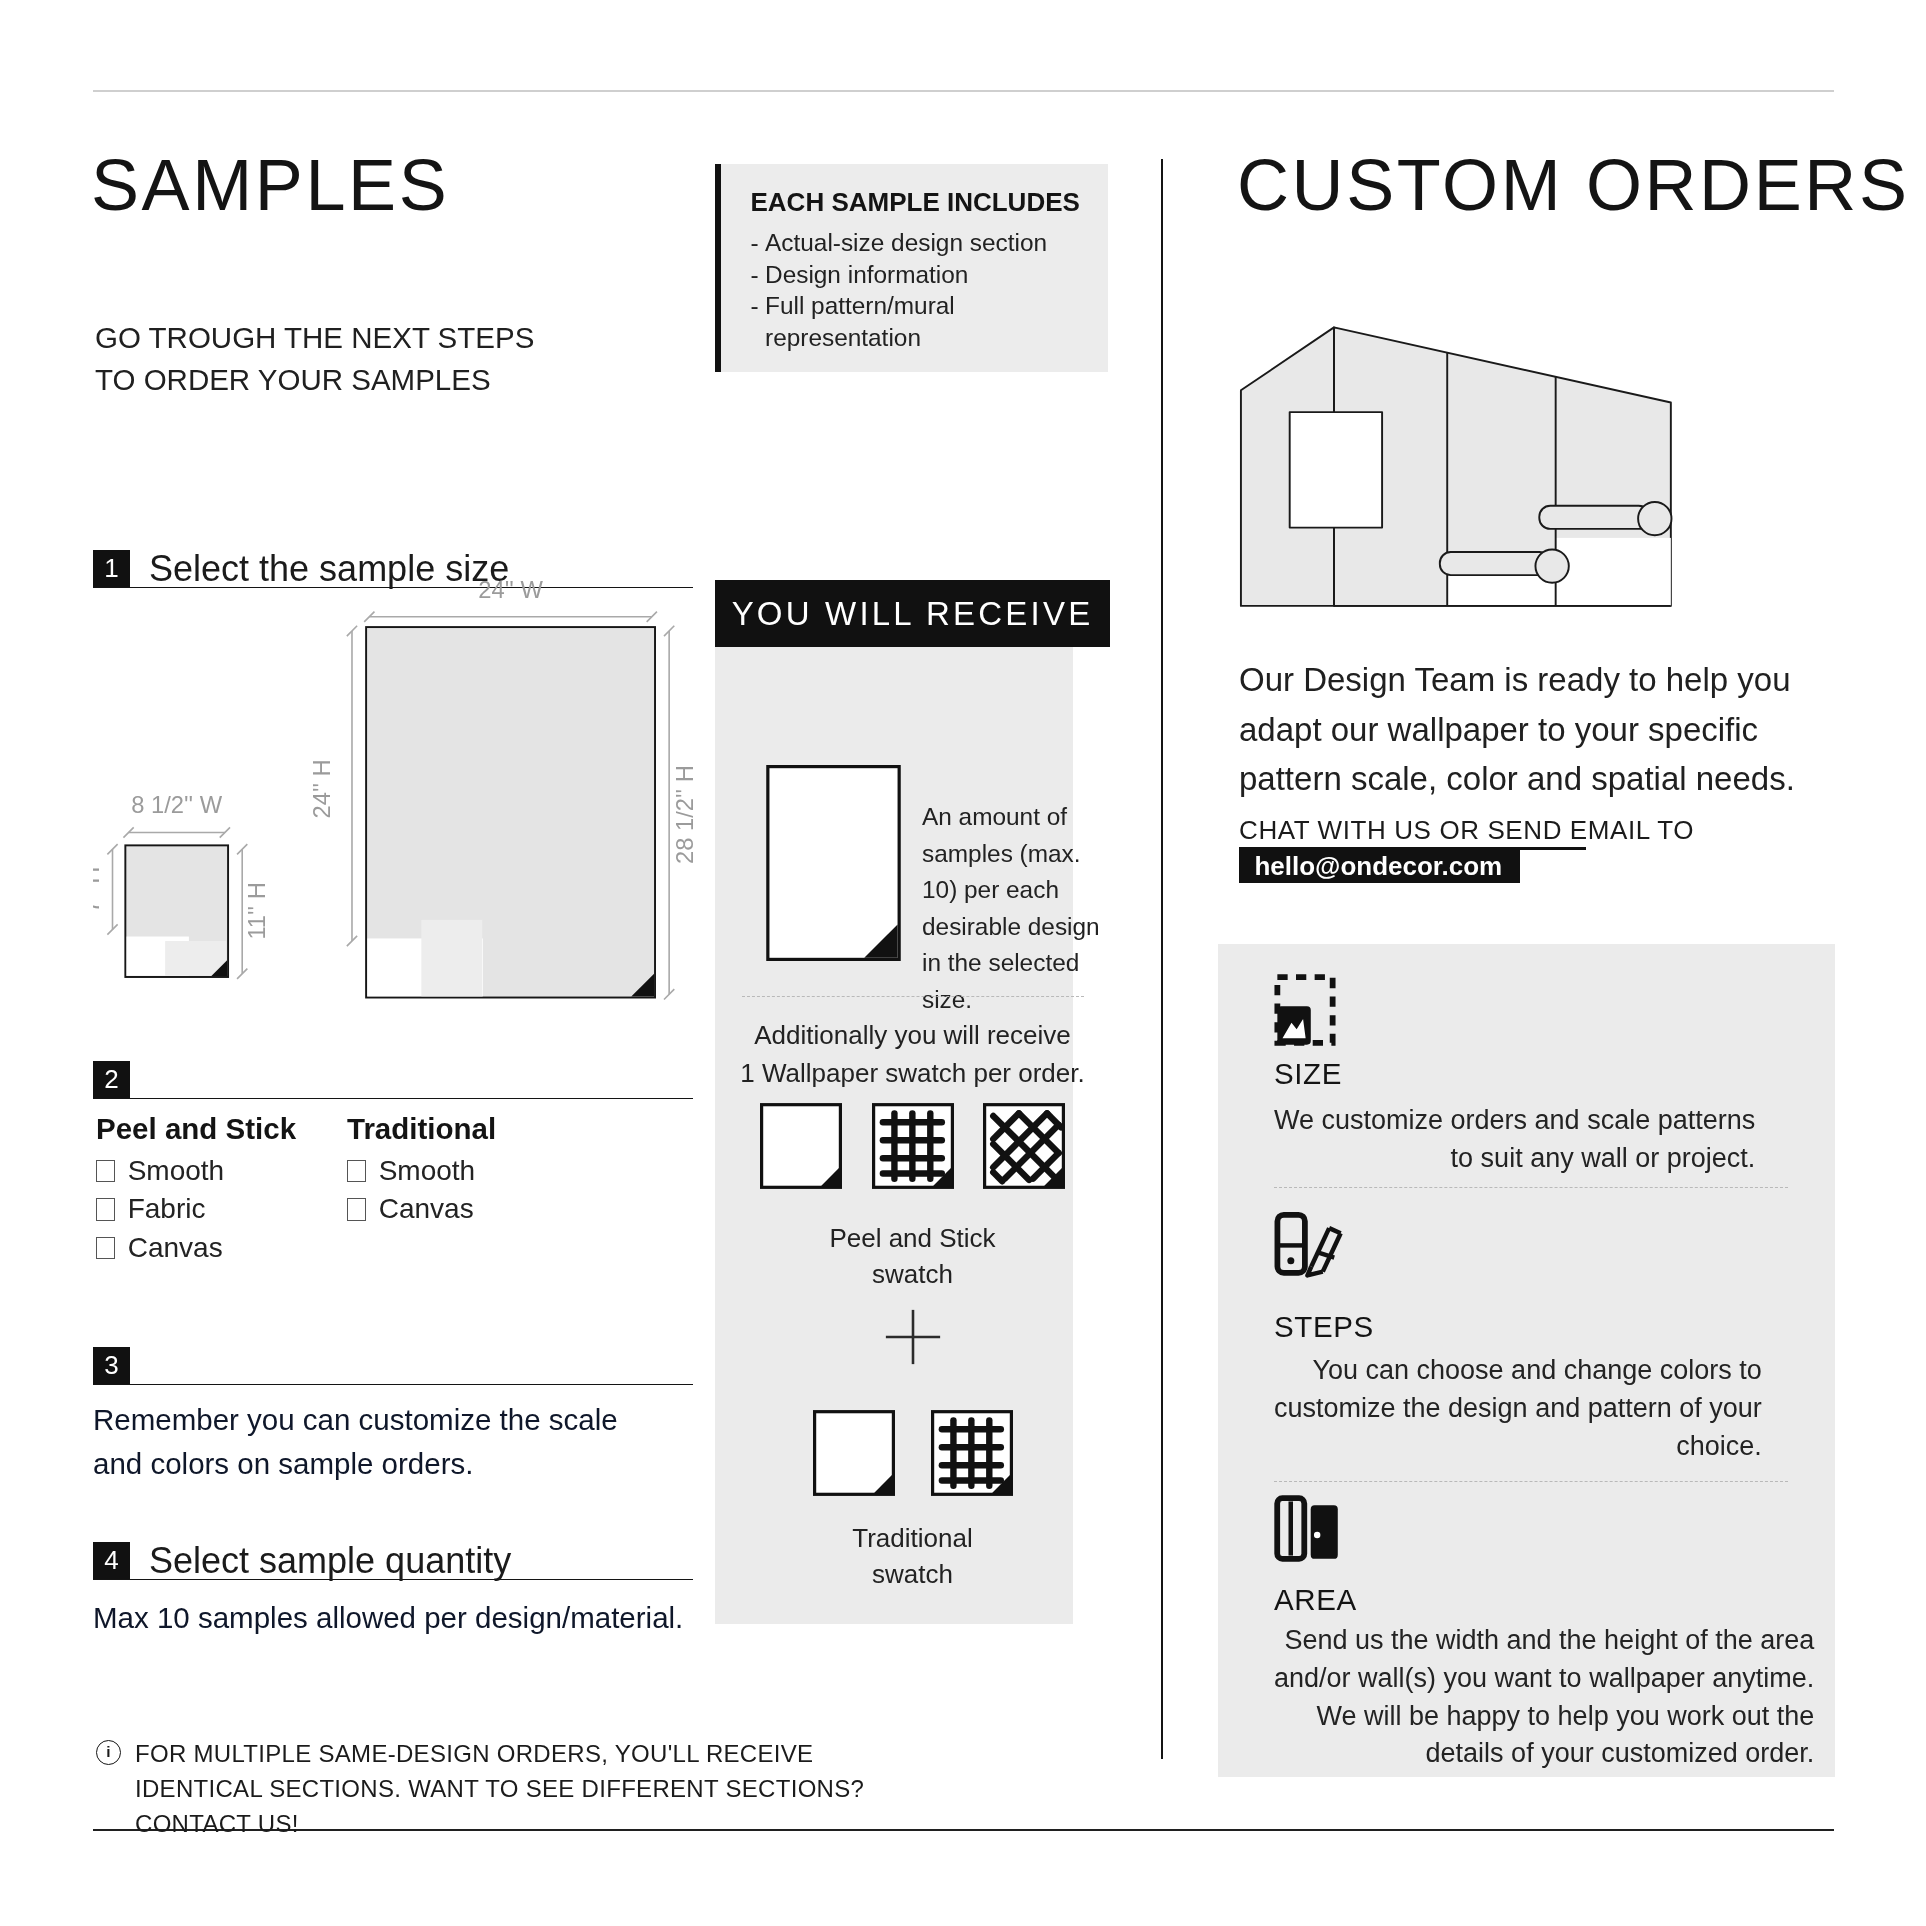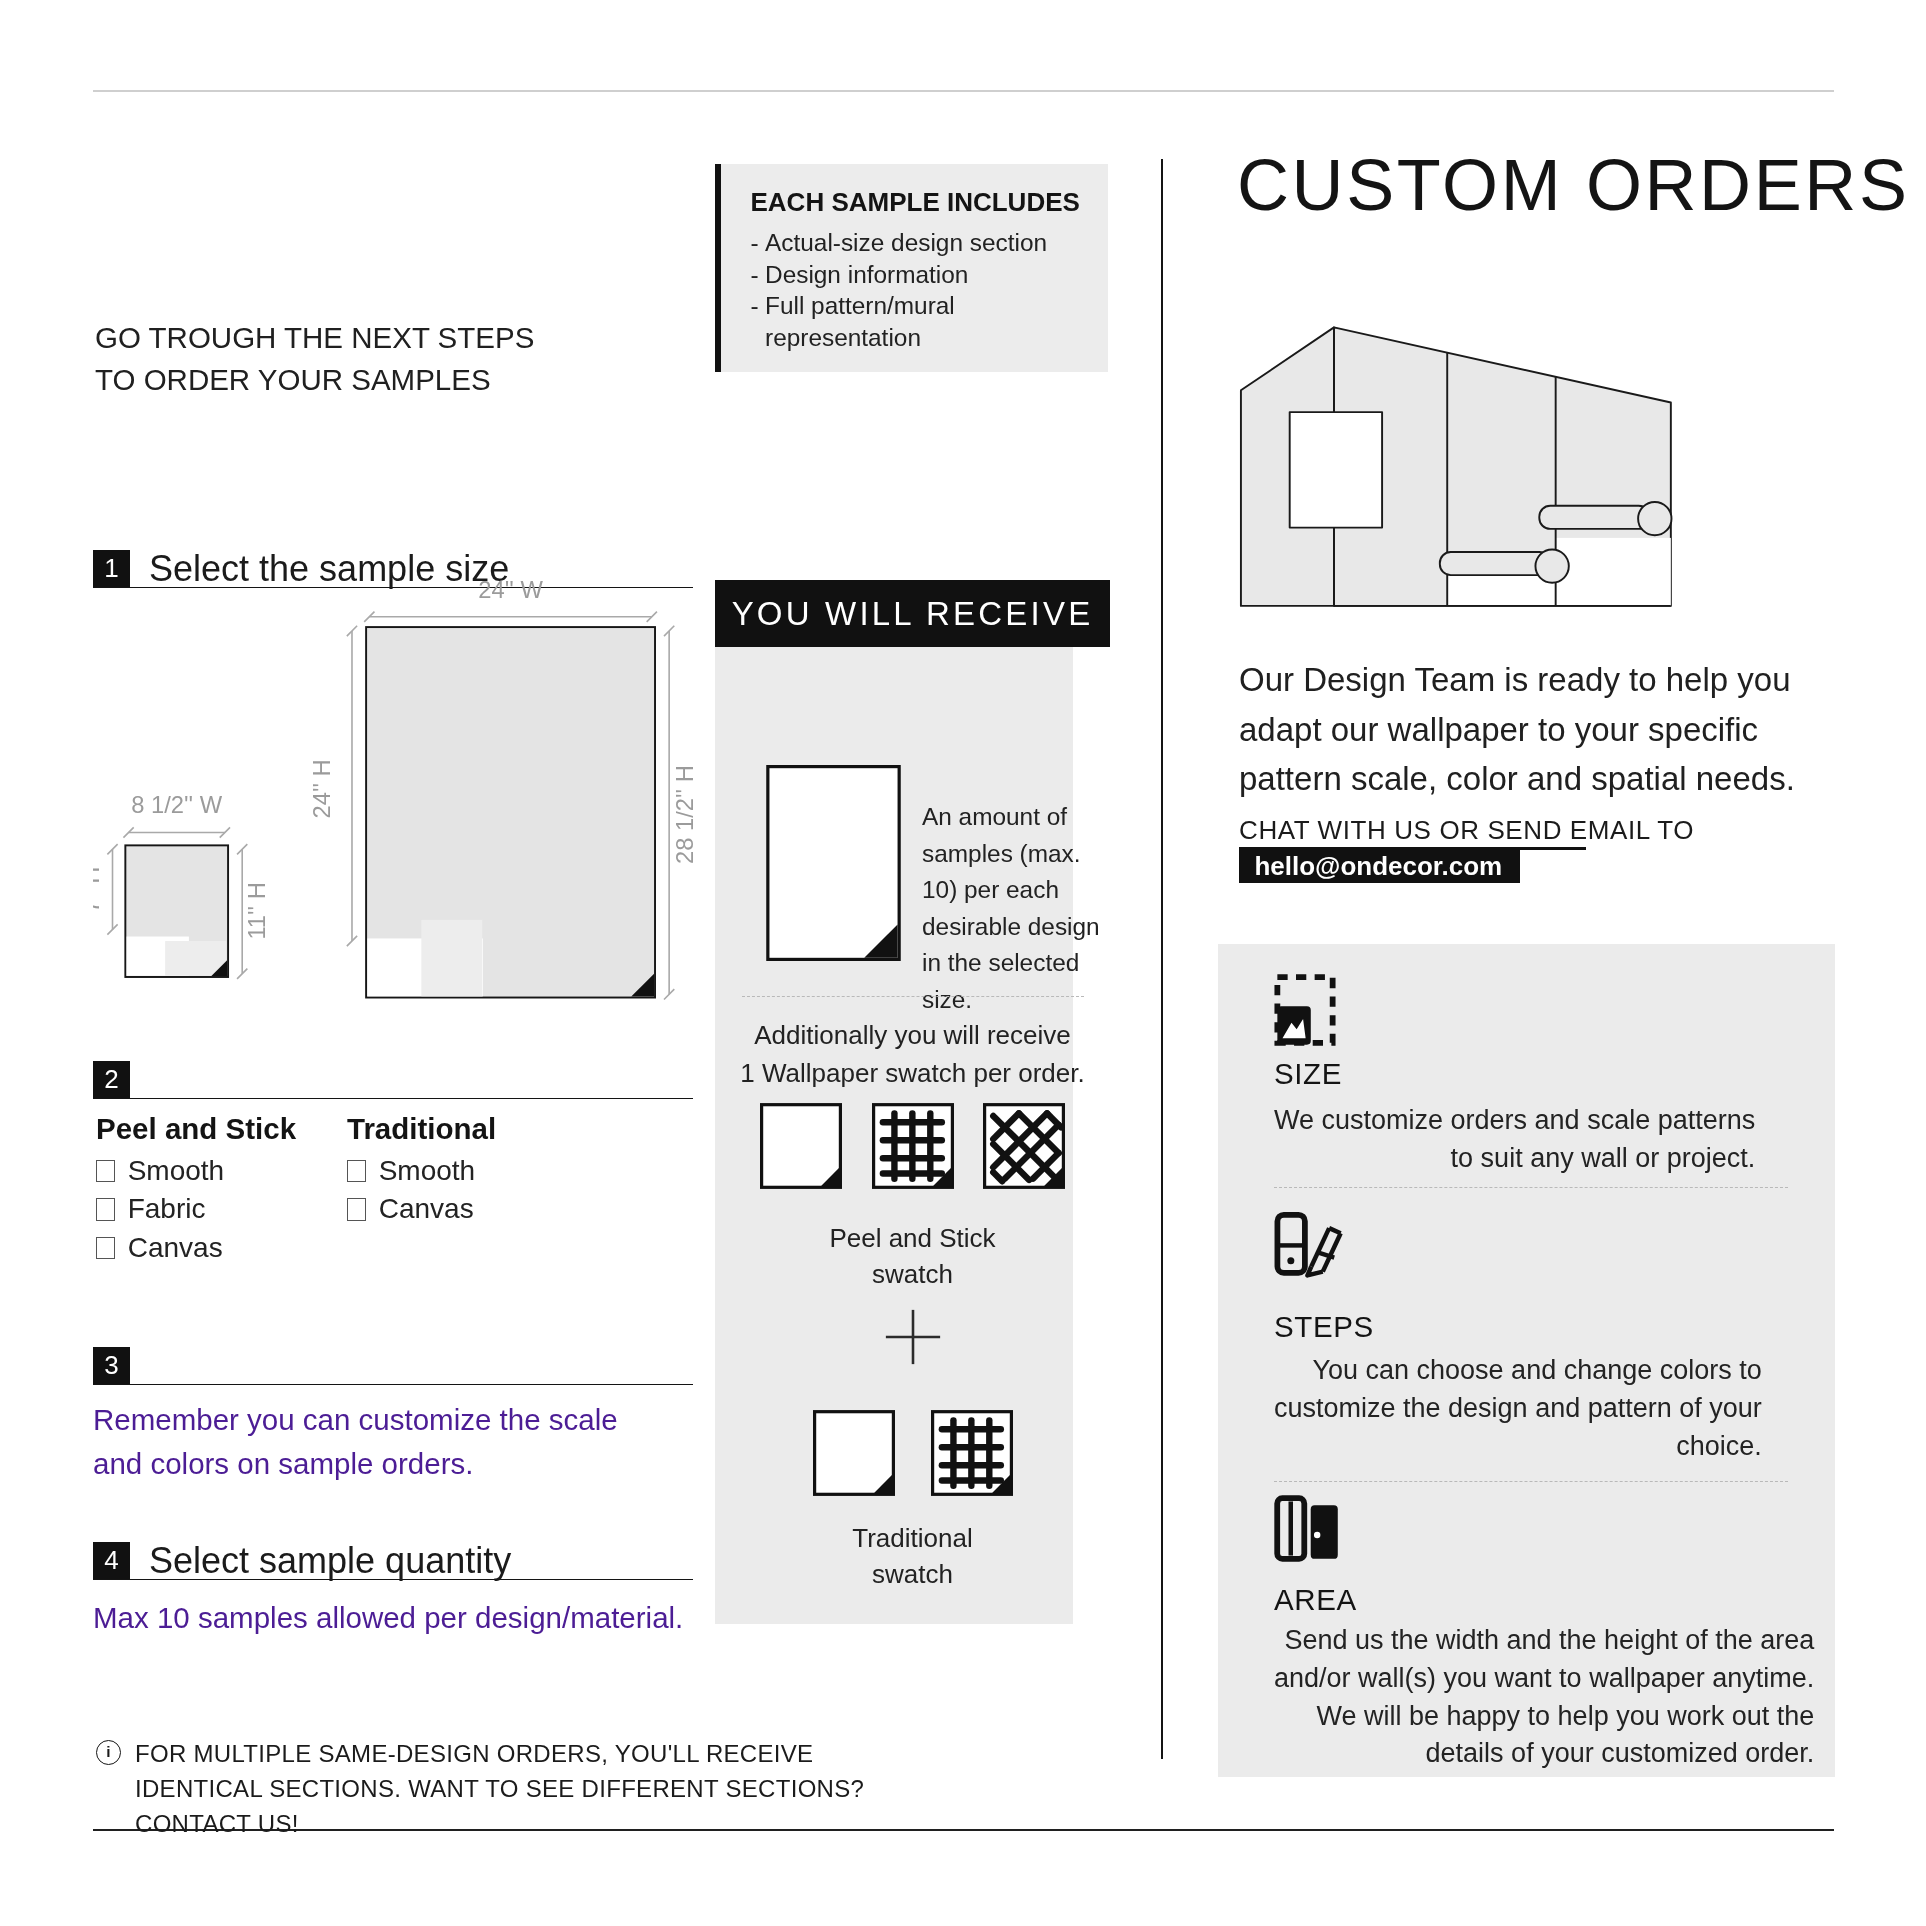--- a/index.html
+++ b/index.html
@@ -29,21 +29,21 @@
   
   .step-header{display:flex;align-items:flex-start;gap:19px;width:600px;height:37px;
                border-bottom:1.9px solid #141414;}
   .step-num{width:37px;height:37px;background:#111;color:#fff;font-size:26px;
             display:flex;align-items:center;justify-content:center;flex:0 0 auto;}
   .step-title{font-size:36px;line-height:37px;color:#1b1b1b;}
   #step1-header{left:93px;top:550px;}
   #step2-header{left:93px;top:1061px;}
   #step3-header{left:93px;top:1347px;}
   #step4-header{left:93px;top:1542px;}
-  .step-body{font-size:29.5px;line-height:1.5;color:#4c1d95;}
+  .step-body{font-size:29.5px;line-height:1.5;color:#0f172a;}
   #step3-body{left:93px;top:1398px;width:629px;}
   #step4-body{left:93px;top:1596px;width:642px;}
 
   
   #size-diagram{left:93px;top:577px;}
   .dim{stroke:#a9a9a9;stroke-width:2.5;}
   .dimtext{fill:#9b9b9b;font-size:37px;}
   svg text{font-family:"Liberation Sans", sans-serif;}
 
   
@@ -100,20 +100,21 @@
 </style>
 </head>
 <body>
 
 <div id="page">
 
   <div class="abs rule-top"></div>
   <div class="abs rule-bottom"></div>
   <div class="abs vdivider"></div>
 
+  <div class="abs h1" id="samples-title">SAMPLES</div>
   <div class="abs pre" id="intro-left">GO TROUGH THE NEXT STEPS
 TO ORDER YOUR SAMPLES</div>
 
   <div class="abs" id="includes-box">
     <div class="inc-title">EACH SAMPLE INCLUDES</div>
     <div class="inc-item">
       <span>-</span>
       <span class="pre">Actual-size design section</span>
     </div>
     <div class="inc-item">

